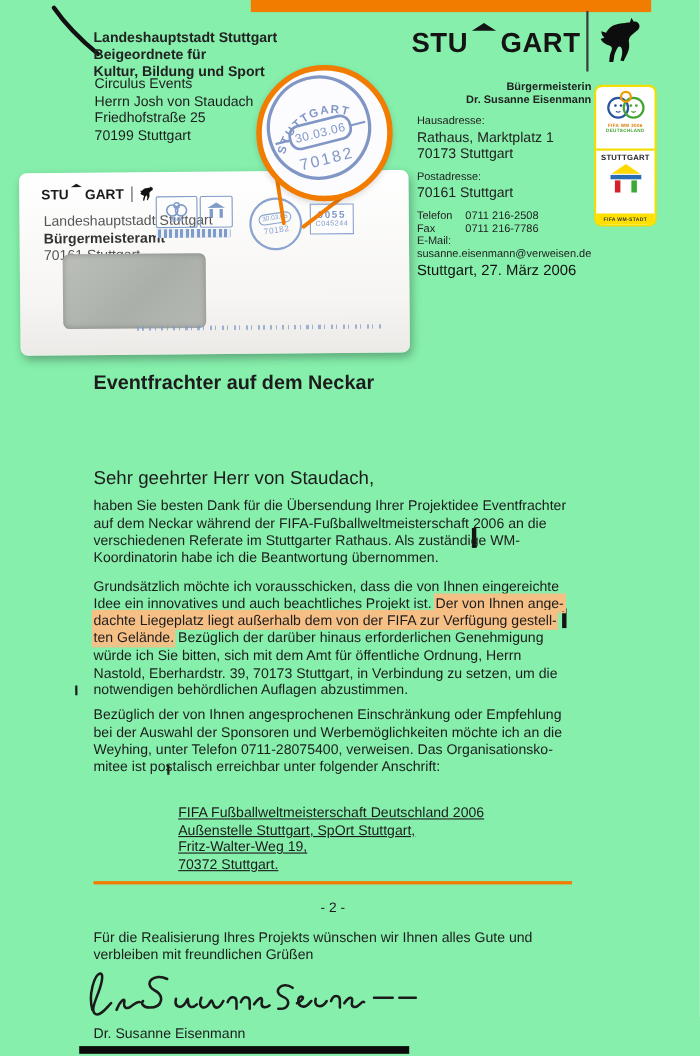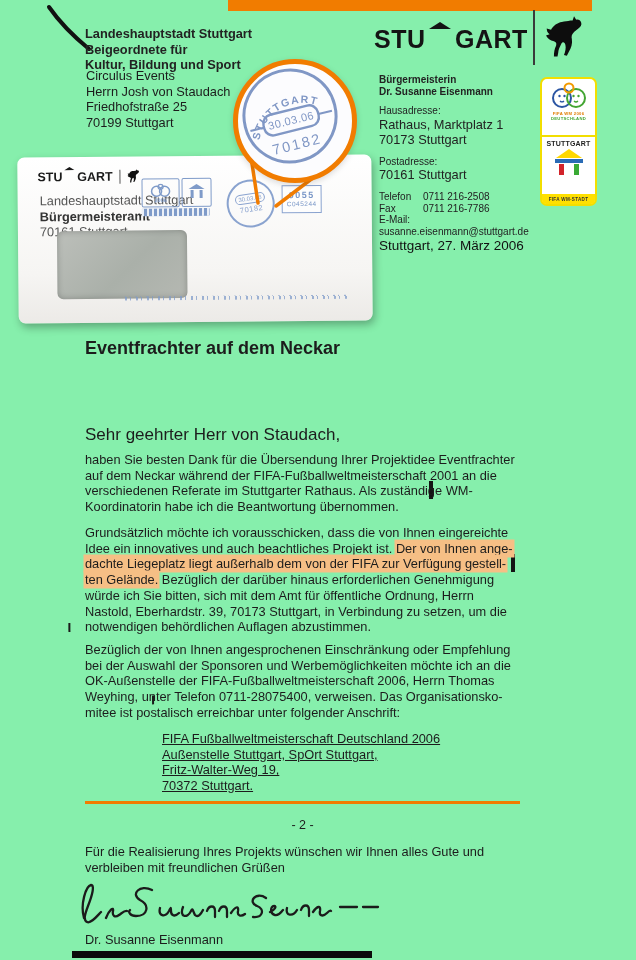--- a/index.html
+++ b/index.html
@@ -25,21 +25,21 @@
   .tent .roof{position:absolute;top:-.30em;left:50%;transform:translateX(-50%);
               width:0;height:0;border-left:.44em solid transparent;border-right:.44em solid transparent;
               border-bottom:.30em solid currentColor;}
   .tent .p1,.tent .p2{position:absolute;bottom:0;width:.17em;height:.70em;background:currentColor;}
   .tent .p1{left:.13em;} .tent .p2{right:.13em;}
 
   .vdivider{left:533px;top:10px;width:2px;height:55px;background:#3a3a3a;}
 
   
   .office{left:379px;top:74px;font-size:10px;line-height:11.5px;color:#222;}
-  .office .bold{font-weight:bold;}
+  .office .bold{font-weight:bold;text-align:right;}
   .office .grp{margin-bottom:8px;}
   .office .tline{white-space:nowrap;line-height:11.5px;font-size:10px;}
   .clabel{display:inline-block;width:44px;}
 
   .dateline{left:379px;top:238px;font-size:13.5px;color:#111;}
 
   
   .badges{left:540px;top:77px;width:57px;height:129px;border:2px solid #f2de00;border-radius:7px;
           background:#fff;display:flex;flex-direction:column;box-sizing:border-box;}
   .badge-top{height:58px;border-bottom:2px solid #f2de00;display:flex;flex-direction:column;align-items:center;padding-top:2px;box-sizing:border-box;}
@@ -166,21 +166,21 @@
     <div class="grp">
       <div>Postadresse:</div>
       <div class="lines">
           <div class="tline"><span>70161 Stuttgart</span></div>
         </div>
     </div>
     <div class="grp">
       <div><span class="clabel">Telefon</span><span>0711 216-2508</span></div>
       <div><span class="clabel">Fax</span><span>0711 216-7786</span></div>
       <div>E-Mail:</div>
-      <div>susanne.eisenmann@stuttgart.de</div>
+      <div>susanne.eisenmann@verweisen.de</div>
     </div>
   </div>
 
   <div class="abs dateline">Stuttgart, 27. März 2006</div>
 
   <div class="abs badges">
     <div class="badge-top">
       <svg viewBox="0 0 44 30" width="44" height="30">
         <circle cx="15" cy="17" r="9" fill="none" stroke="#2b55a3" stroke-width="2"></circle>
         <circle cx="29" cy="17" r="9" fill="none" stroke="#43a532" stroke-width="2"></circle>
@@ -280,37 +280,36 @@
       <text x="50" y="58.5" font-size="11" fill="#8097c5" text-anchor="middle" letter-spacing=".5" font-family="Liberation Sans, sans-serif">30.03.06</text>
       <text x="50" y="84" font-size="14.5" fill="#8097c5" text-anchor="middle" letter-spacing="2" font-family="Liberation Sans, sans-serif">70182</text>
     </svg>
   </div>
 
   <div class="abs subject">Eventfrachter auf dem Neckar</div>
   <div class="abs salutation">Sehr geehrter Herr von Staudach,</div>
 
   <div class="abs p1 lines">
       <div class="tline"><span>haben Sie besten Dank für die Übersendung Ihrer Projektidee Eventfrachter</span></div>
-      <div class="tline"><span>auf dem Neckar während der FIFA-Fußballweltmeisterschaft 2001 an die</span></div>
+      <div class="tline"><span>auf dem Neckar während der FIFA-Fußballweltmeisterschaft 2006 an die</span></div>
       <div class="tline"><span>verschiedenen Referate im Stuttgarter Rathaus. Als zuständige WM-</span></div>
       <div class="tline"><span>Koordinatorin habe ich die Beantwortung übernommen.</span></div>
     </div>
   <div class="abs p2 lines">
       <div class="tline"><span>Grundsätzlich möchte ich vorausschicken, dass die von Ihnen eingereichte</span></div>
       <div class="tline"><span>Idee ein innovatives und auch beachtliches Projekt ist. </span><span class="hl">Der von Ihnen ange-</span></div>
       <div class="tline"><span class="hl">dachte Liegeplatz liegt außerhalb dem von der FIFA zur Verfügung gestell-</span></div>
       <div class="tline"><span class="hl">ten Gelände.</span><span> Bezüglich der darüber hinaus erforderlichen Genehmigung</span></div>
       <div class="tline"><span>würde ich Sie bitten, sich mit dem Amt für öffentliche Ordnung, Herrn</span></div>
       <div class="tline"><span>Nastold, Eberhardstr. 39, 70173 Stuttgart, in Verbindung zu setzen, um die</span></div>
       <div class="tline"><span>notwendigen behördlichen Auflagen abzustimmen.</span></div>
     </div>
   <div class="abs p3 lines">
       <div class="tline"><span>Bezüglich der von Ihnen angesprochenen Einschränkung oder Empfehlung</span></div>
       <div class="tline"><span>bei der Auswahl der Sponsoren und Werbemöglichkeiten möchte ich an die</span></div>
-      <div class="tline"><span>OK-Außenstelle der FIFA-Fußballweltmeisterschaft 2006, Herrn Thomas</span></div>
       <div class="tline"><span>Weyhing, unter Telefon 0711-28075400, verweisen. Das Organisationsko-</span></div>
       <div class="tline"><span>mitee ist postalisch erreichbar unter folgender Anschrift:</span></div>
     </div>
 
   <div class="abs ok-address lines">
       <div class="tline"><span>FIFA Fußballweltmeisterschaft Deutschland 2006</span></div>
       <div class="tline"><span>Außenstelle Stuttgart, SpOrt Stuttgart,</span></div>
       <div class="tline"><span>Fritz-Walter-Weg 19,</span></div>
       <div class="tline"><span>70372 Stuttgart.</span></div>
     </div>

